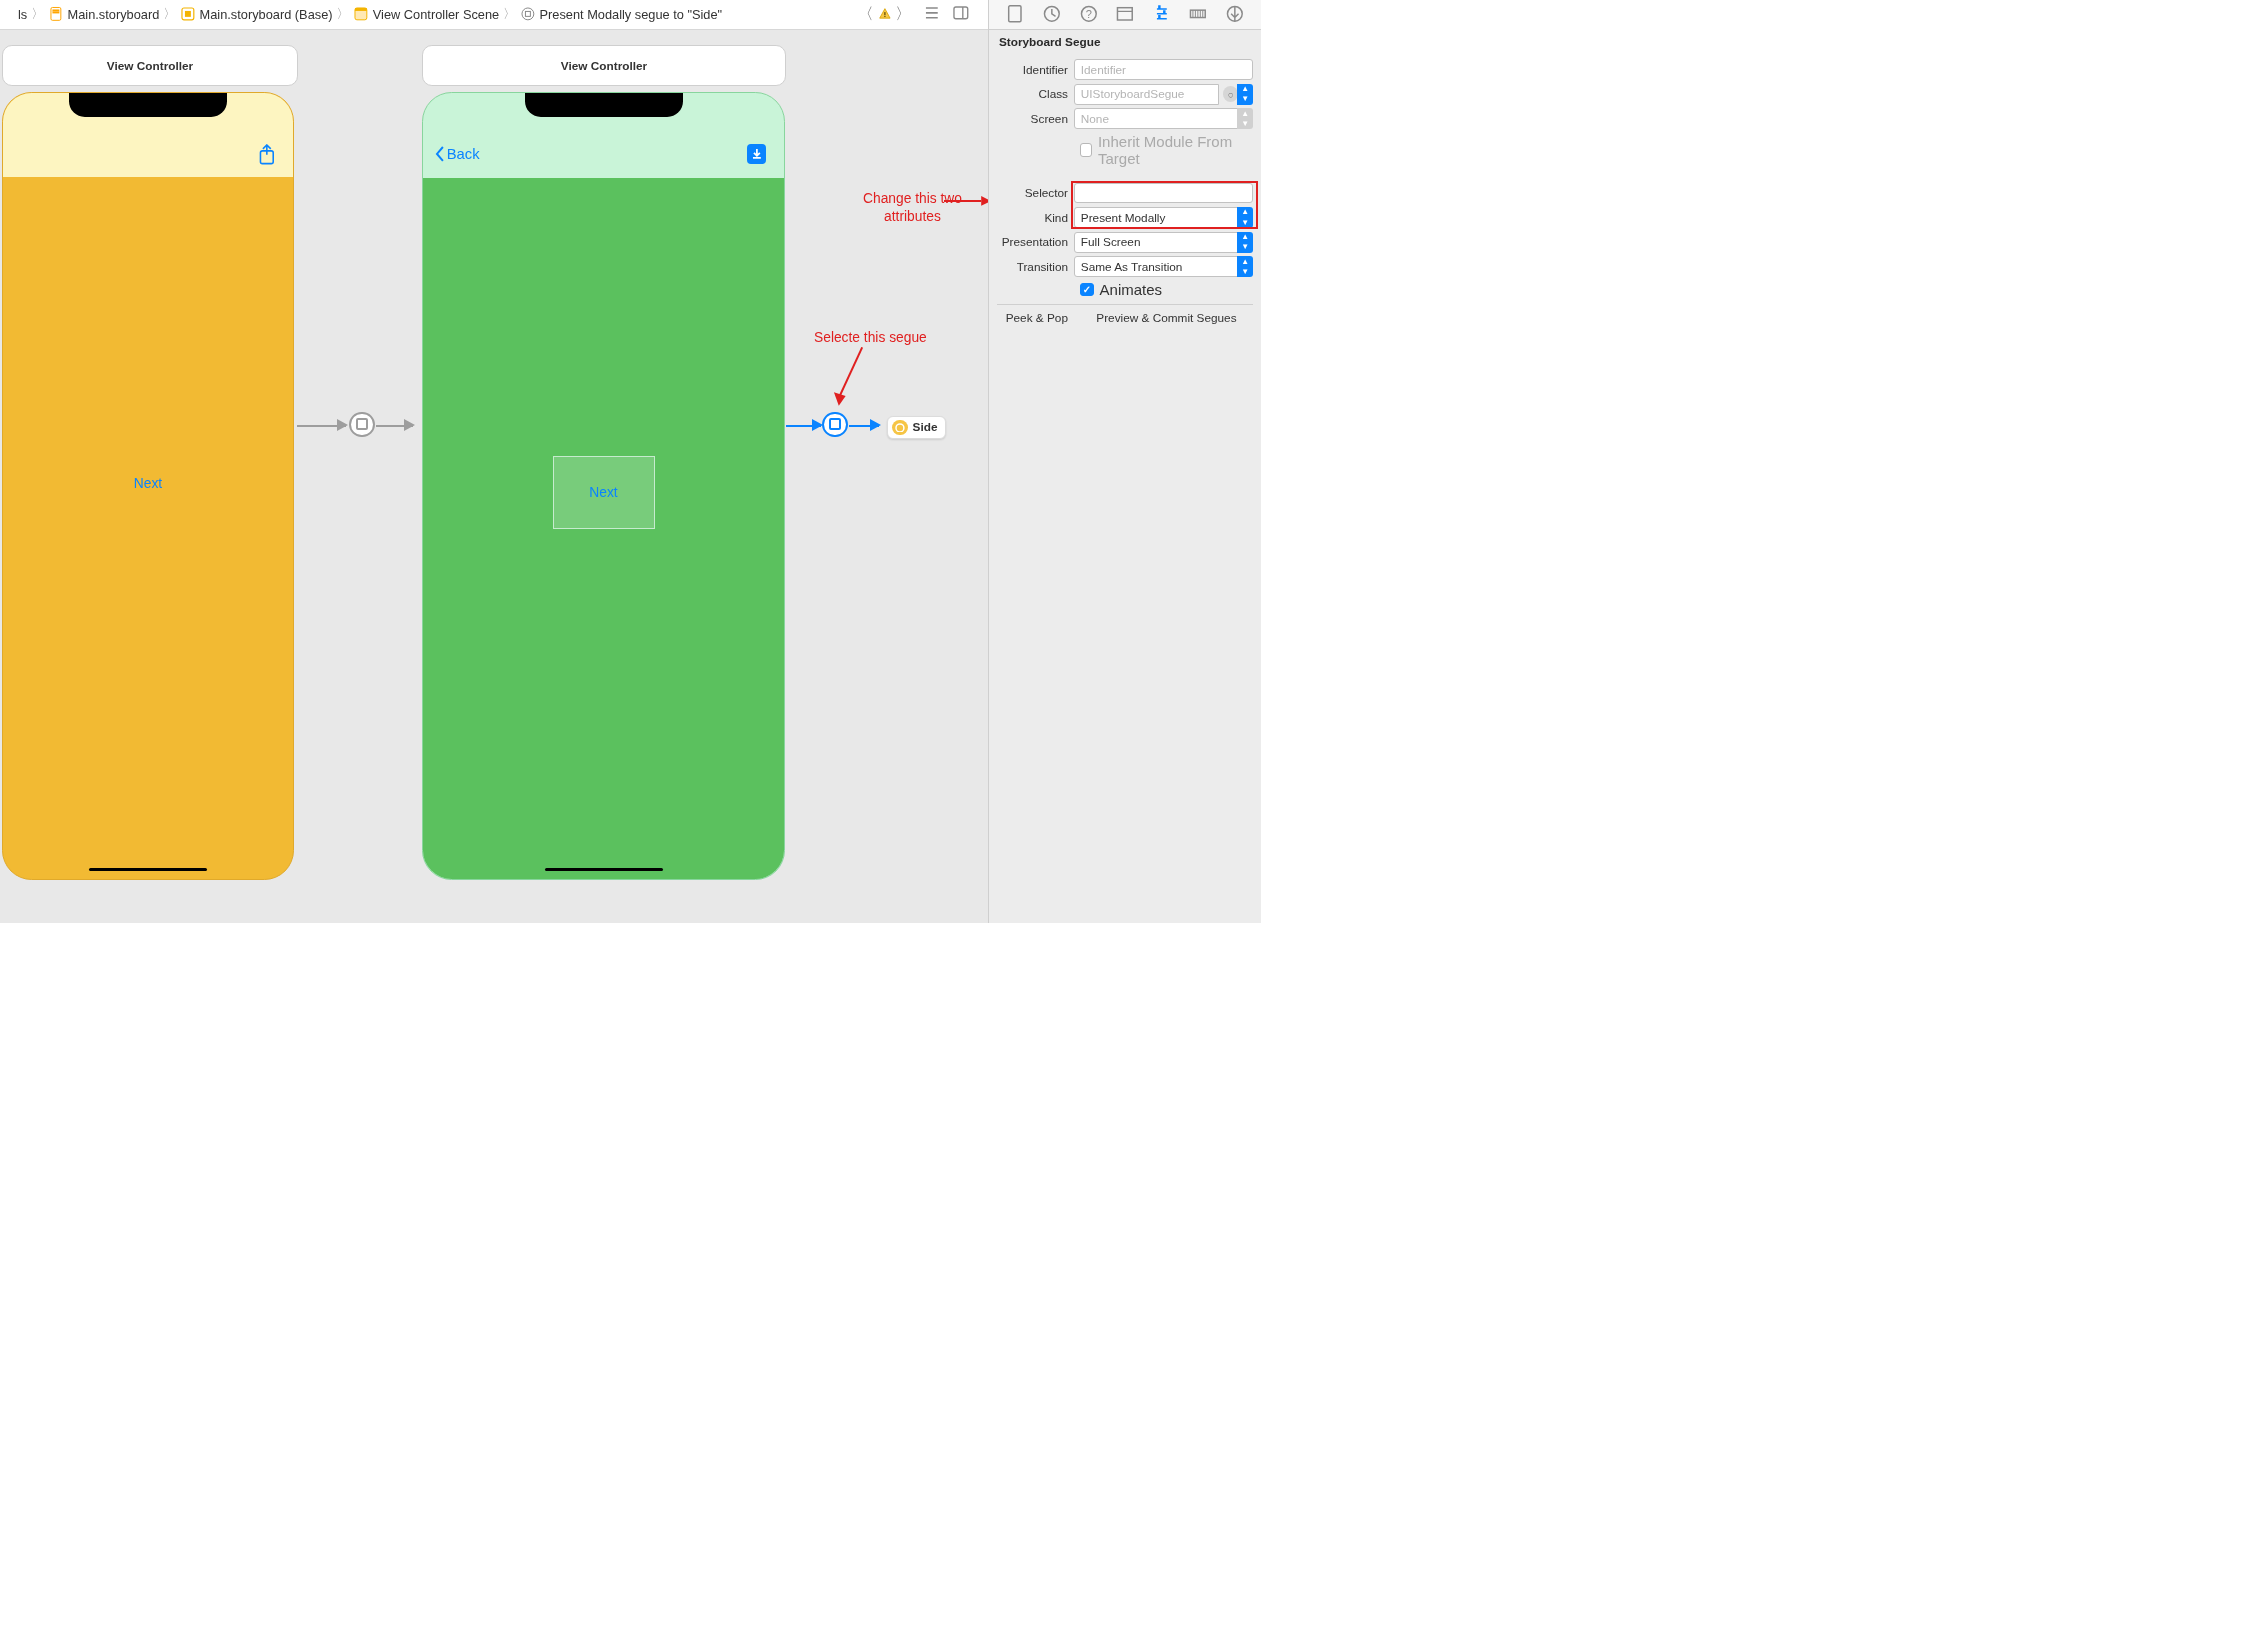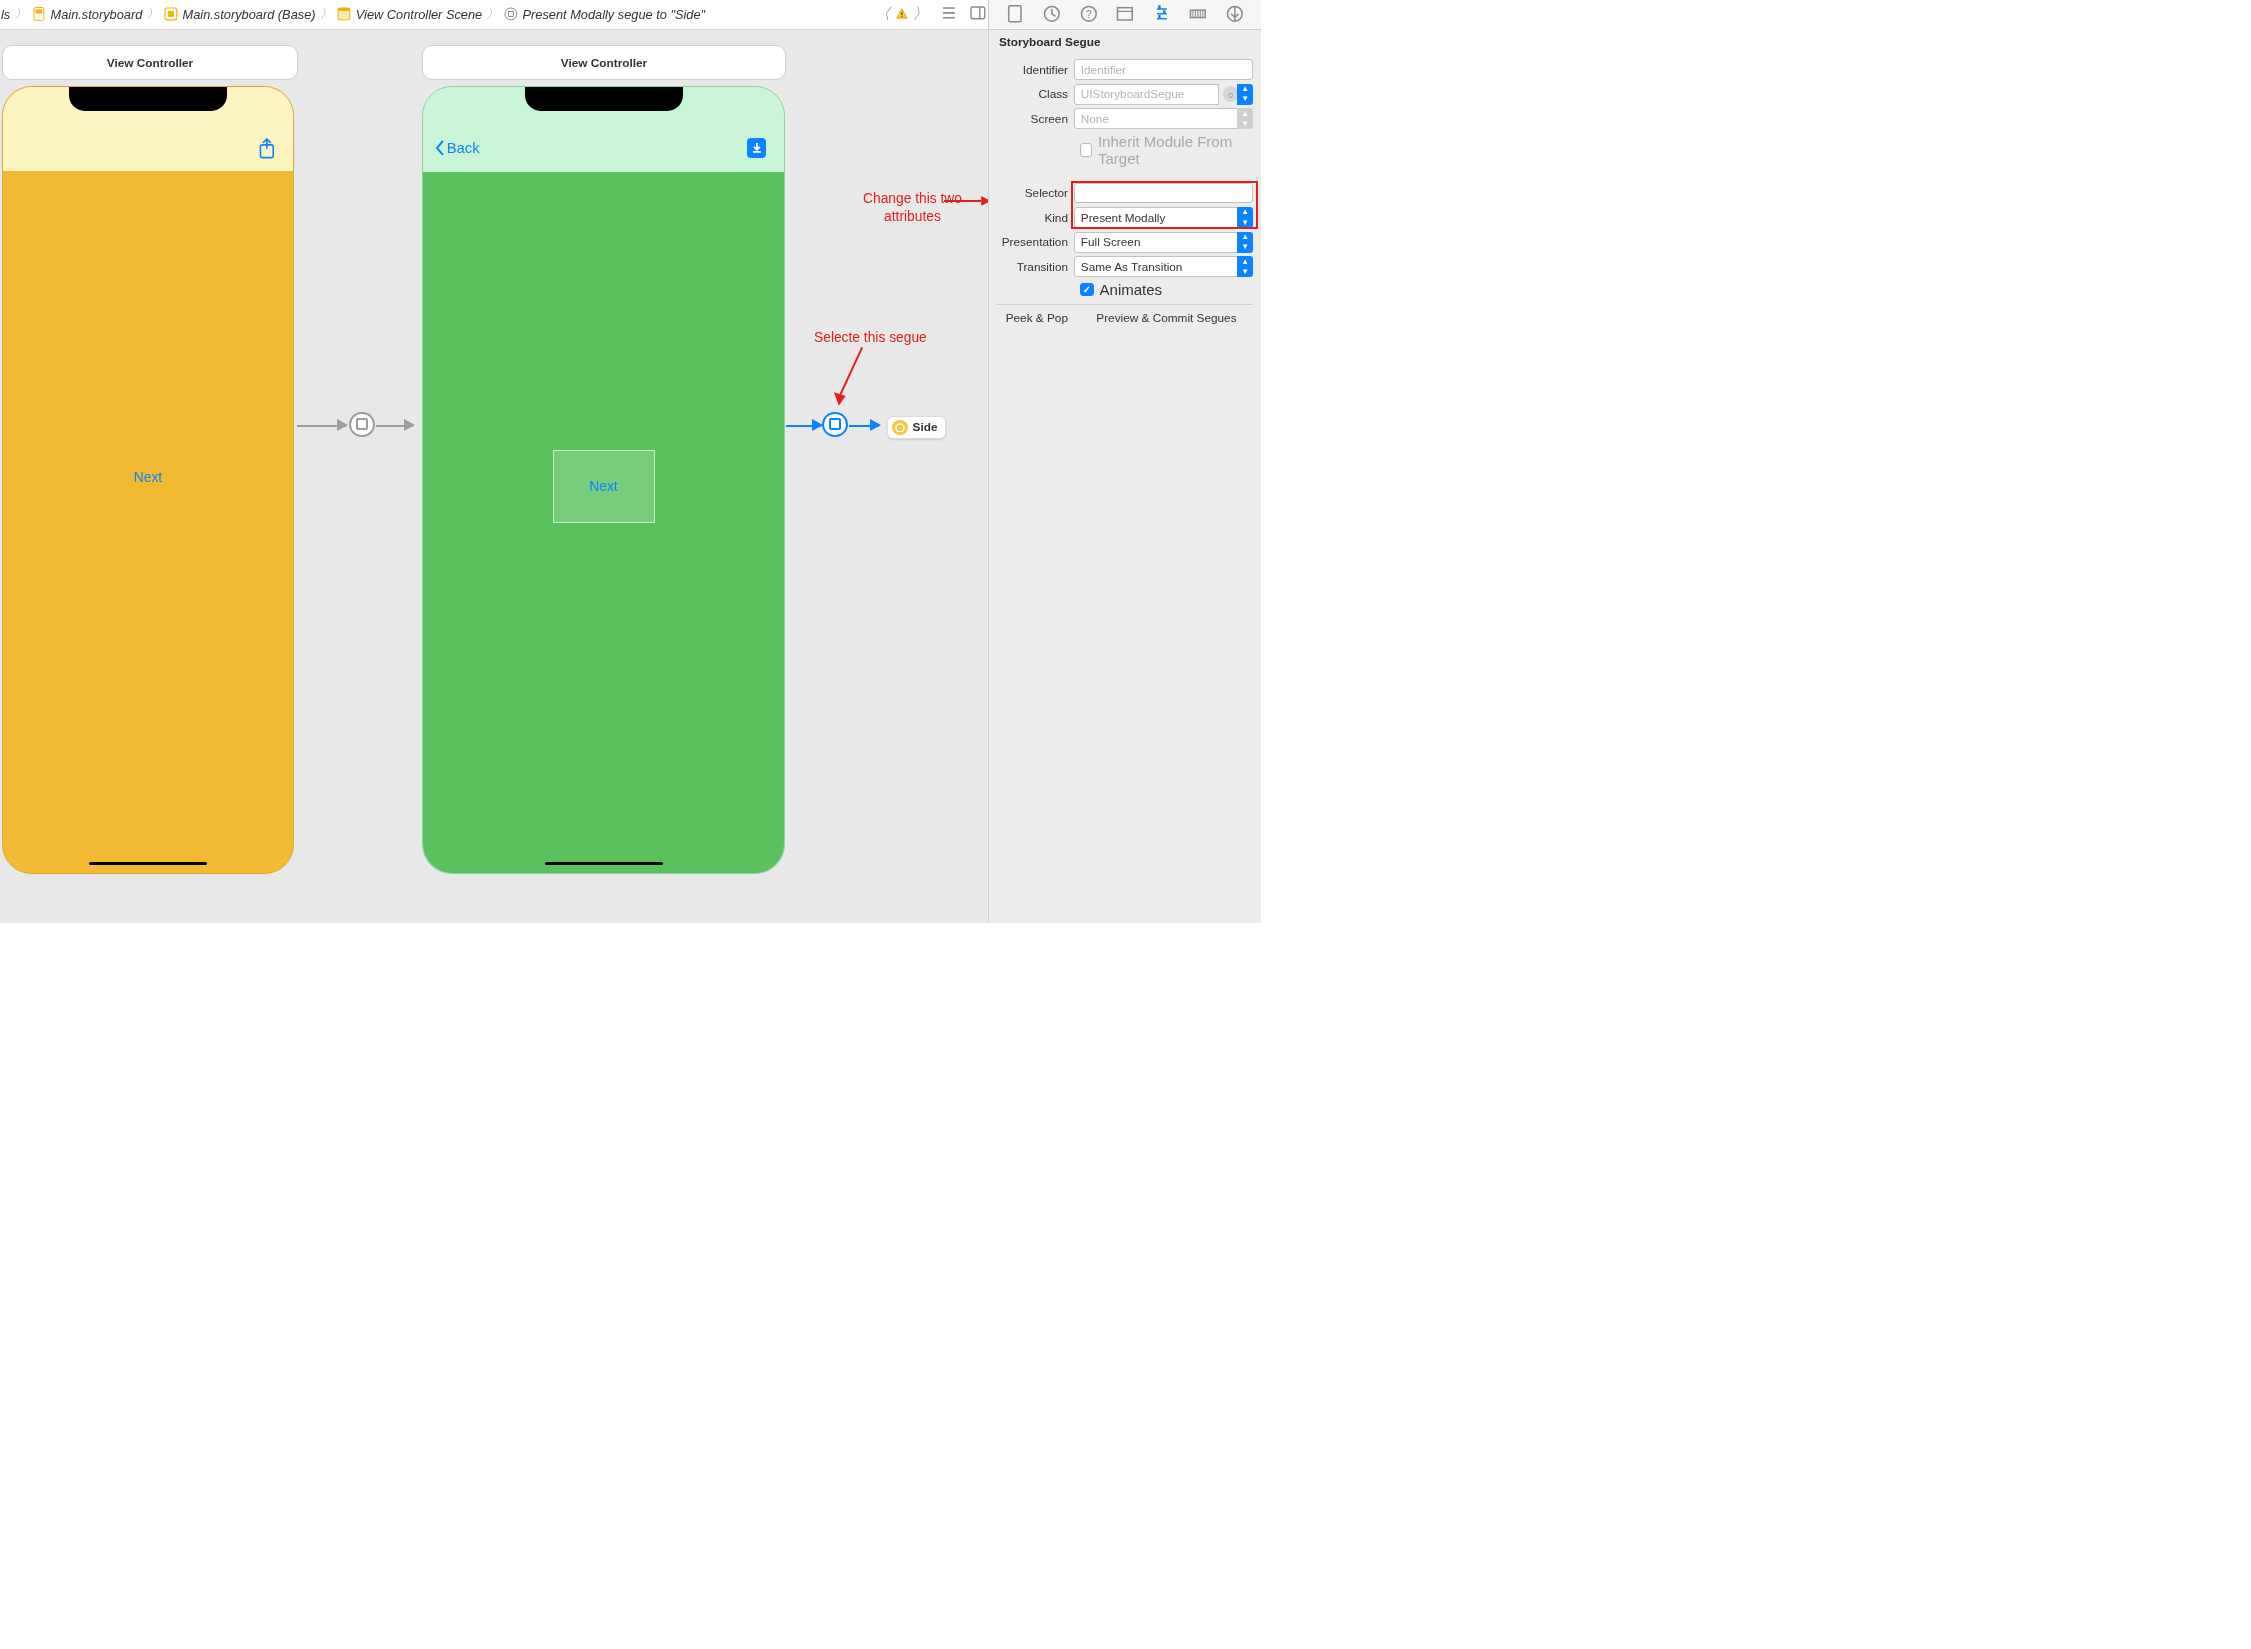--- a/index.html
+++ b/index.html
@@ -16,22 +16,21 @@
   
   .top-bar {
     position: absolute;
     top: 0; left: 0;
     height: 29.6px;
     width: 988px;
     background: #fff;
     border-bottom: 1px solid #d7d7d7;
     display: flex;
     align-items: center;
-    padding: 0 1px;
-    font-style: italic;
+    padding: 0 18px;
   }
   .crumbs {
     display: flex;
     align-items: center;
     flex: 1 1 auto;
     overflow: hidden;
     white-space: nowrap;
     color: #333;
   }
   .crumbs .chev {
@@ -77,21 +76,21 @@
     overflow: hidden;
   }
 
   .scene {
     position: absolute;
   }
   .scene-title {
     background: #fff;
     border: 1px solid #cfcfcf;
     border-radius: 9.9px;
-    height: 35px;
+    height: 41px;
     display:flex;align-items:center;justify-content:center;
     font-size: 11.8px;
     font-weight: 600;
     color:#333;
     margin-bottom: 5.9px;
   }
 
   .phone {
     width: 292px;
     height: 788px;

